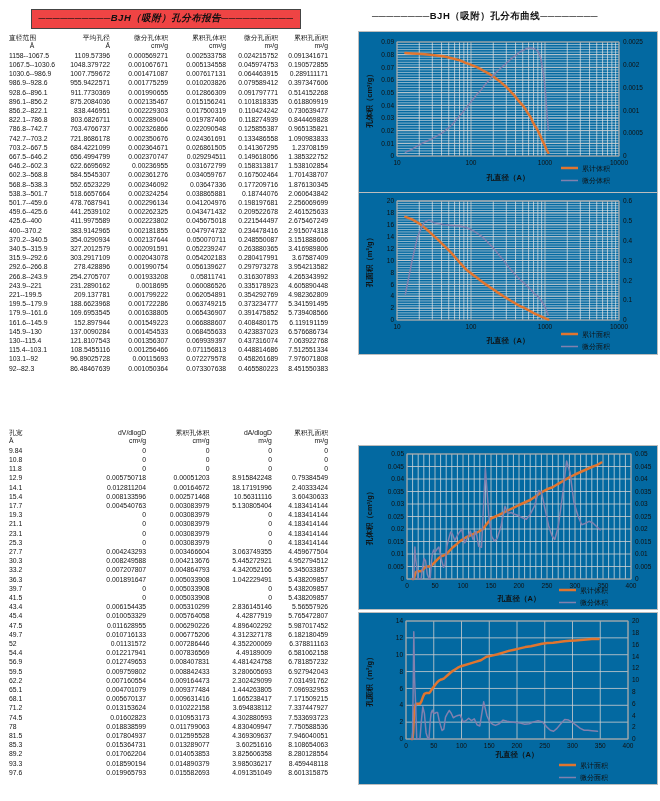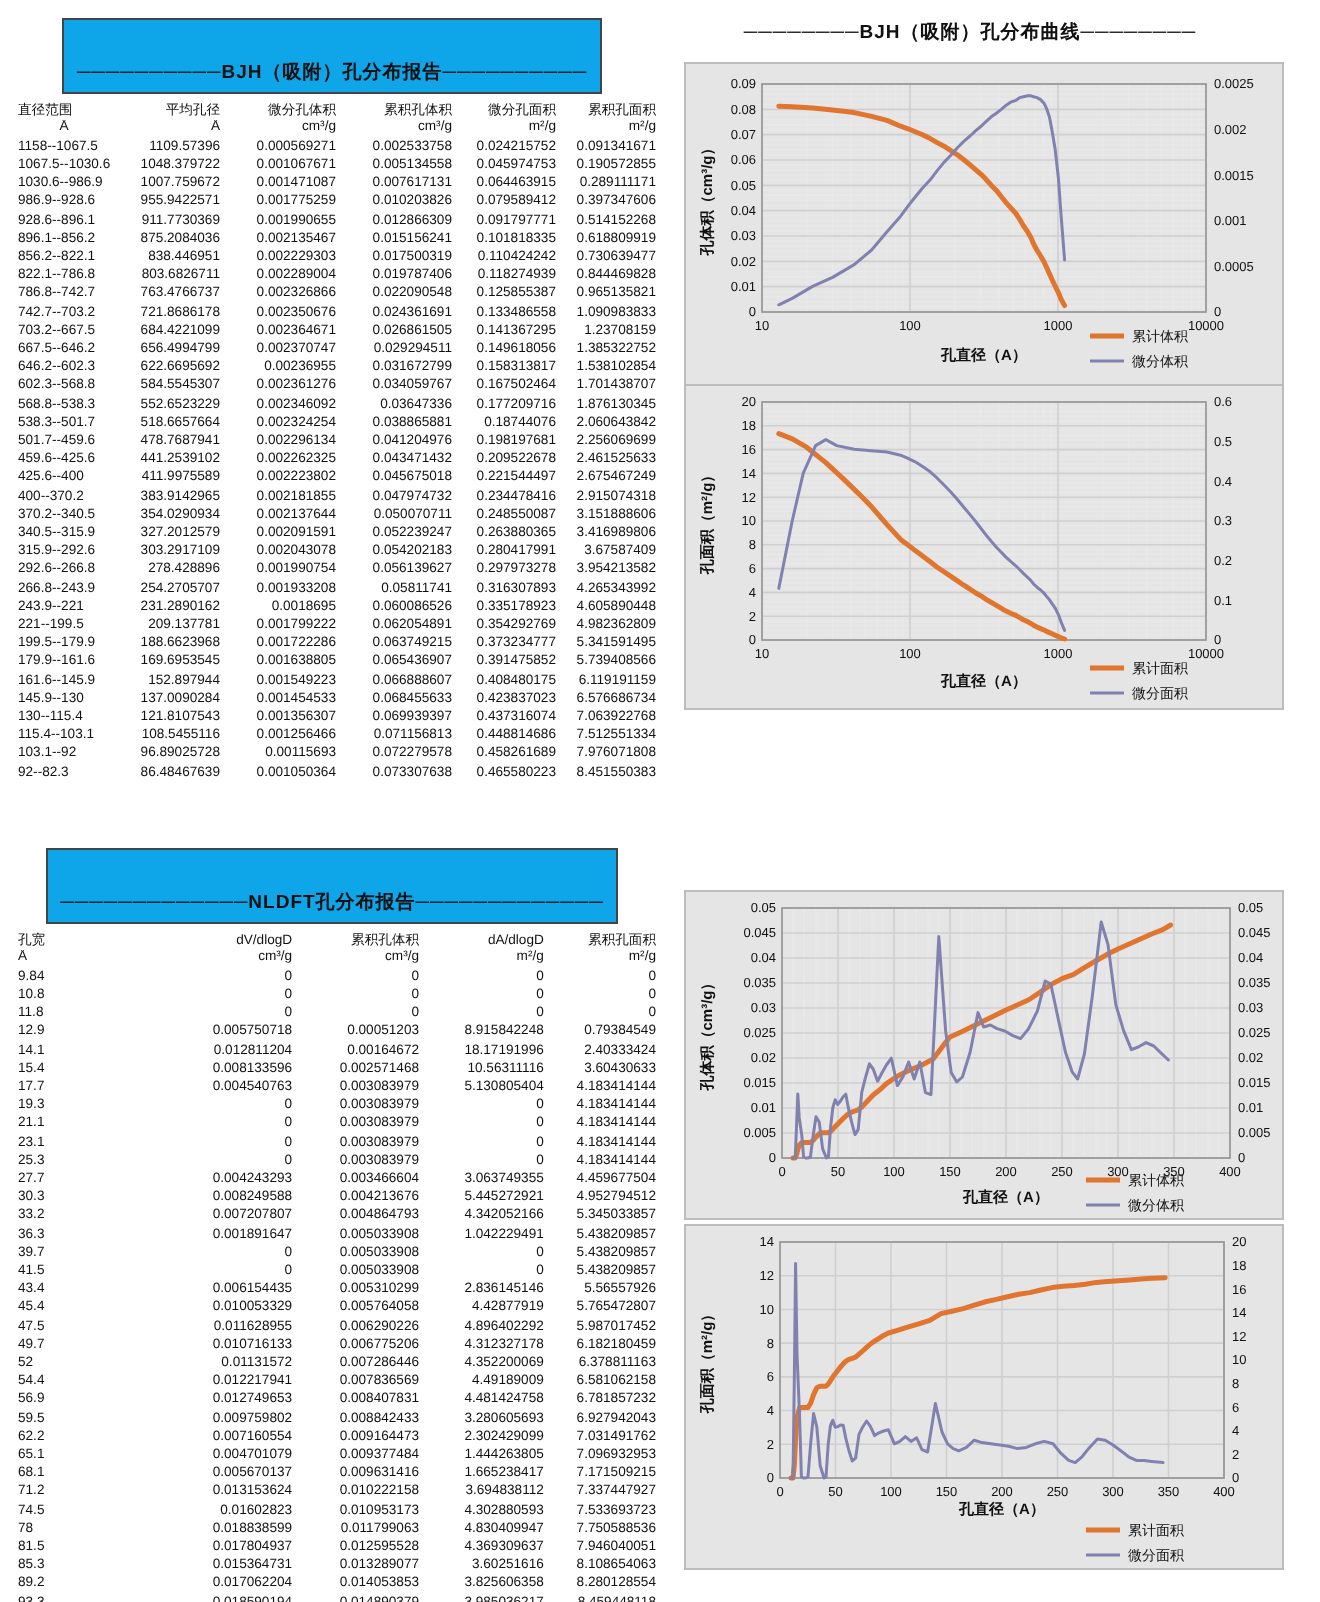--- a/index.html
+++ b/index.html
@@ -1,33 +1,33 @@
 <!DOCTYPE html>
 <html><head>
 <meta charset="utf-8">
 <style>
   html,body{margin:0;padding:0;background:#ffffff;}
   .page{position:relative;width:660px;height:801px;background:#fff;overflow:hidden;
         font-family:"Liberation Sans","DejaVu Sans",sans-serif;color:#111;}
   
   .rpt-section{position:absolute;left:0;width:332px;}
-  .rpt-title-box{border:1px solid #444;background:#0ea5e9;margin:0 auto;width:max-content;
-                 padding:20px 6px 3px 6px;font-size:9.5px;font-weight:bold;letter-spacing:0.5px;}
+  .rpt-title-box{border:1px solid #444;background:#ef4444;margin:0 auto;width:max-content;
+                 padding:2px 6px 3px 6px;font-size:9.5px;font-weight:bold;letter-spacing:0.5px;font-style:italic;}
   .tbl-wrap{overflow:hidden;}
   table.rpt{border-collapse:collapse;table-layout:fixed;width:330px;margin-top:4px;}
   table.rpt th,table.rpt td{font-size:6.8px;font-weight:normal;padding:0 2px;white-space:nowrap;
                             overflow:hidden;text-align:right;height:9.2px;line-height:9.2px;}
   table.rpt td:first-child,table.rpt th:first-child{text-align:left;padding-left:9px;}
   table.rpt tr.units th{height:8.5px;line-height:8.5px;}
   table.rpt tr.units th:first-child{text-align:center;padding-left:0;}
   #nldft-table tr.units th:first-child{text-align:left;padding-left:9px;}
   
   .curves-title{position:absolute;left:320px;width:330px;text-align:center;
                 font-size:9.5px;font-weight:bold;letter-spacing:0.5px;}
-  .chart-box{position:absolute;left:342px;width:298px;background:#e5e5e5;border:1px solid #bdbdbd;}
+  .chart-box{position:absolute;left:358px;width:298px;background:#0369a1;border:1px solid #bdbdbd;}
   .chart-box svg{display:block;}
 </style>
 </head>
 <body>
 
 <div class="page">
 
   <section class="rpt-section" style="top:9px;">
     <div class="rpt-title-box"><span>──────────BJH（吸附）孔分布报告──────────</span></div>
     <div class="tbl-wrap" style="height:347px;">
@@ -338,21 +338,20 @@
               <td>0.073307638</td>
               <td>0.465580223</td>
               <td>8.451550383</td>
             </tr>
           </tbody>
       </table>
     </div>
   </section>
 
   <section class="rpt-section" style="top:424px;">
-    <div class="rpt-title-box"><span>─────────────NLDFT孔分布报告─────────────</span></div>
     <div class="tbl-wrap" style="height:360px;">
       <table class="rpt" id="nldft-table">
         <colgroup>
             <col style="width:52px">
             <col style="width:88px">
             <col style="width:60px">
             <col style="width:59px">
             <col style="width:53px">
           </colgroup>
         <thead>

